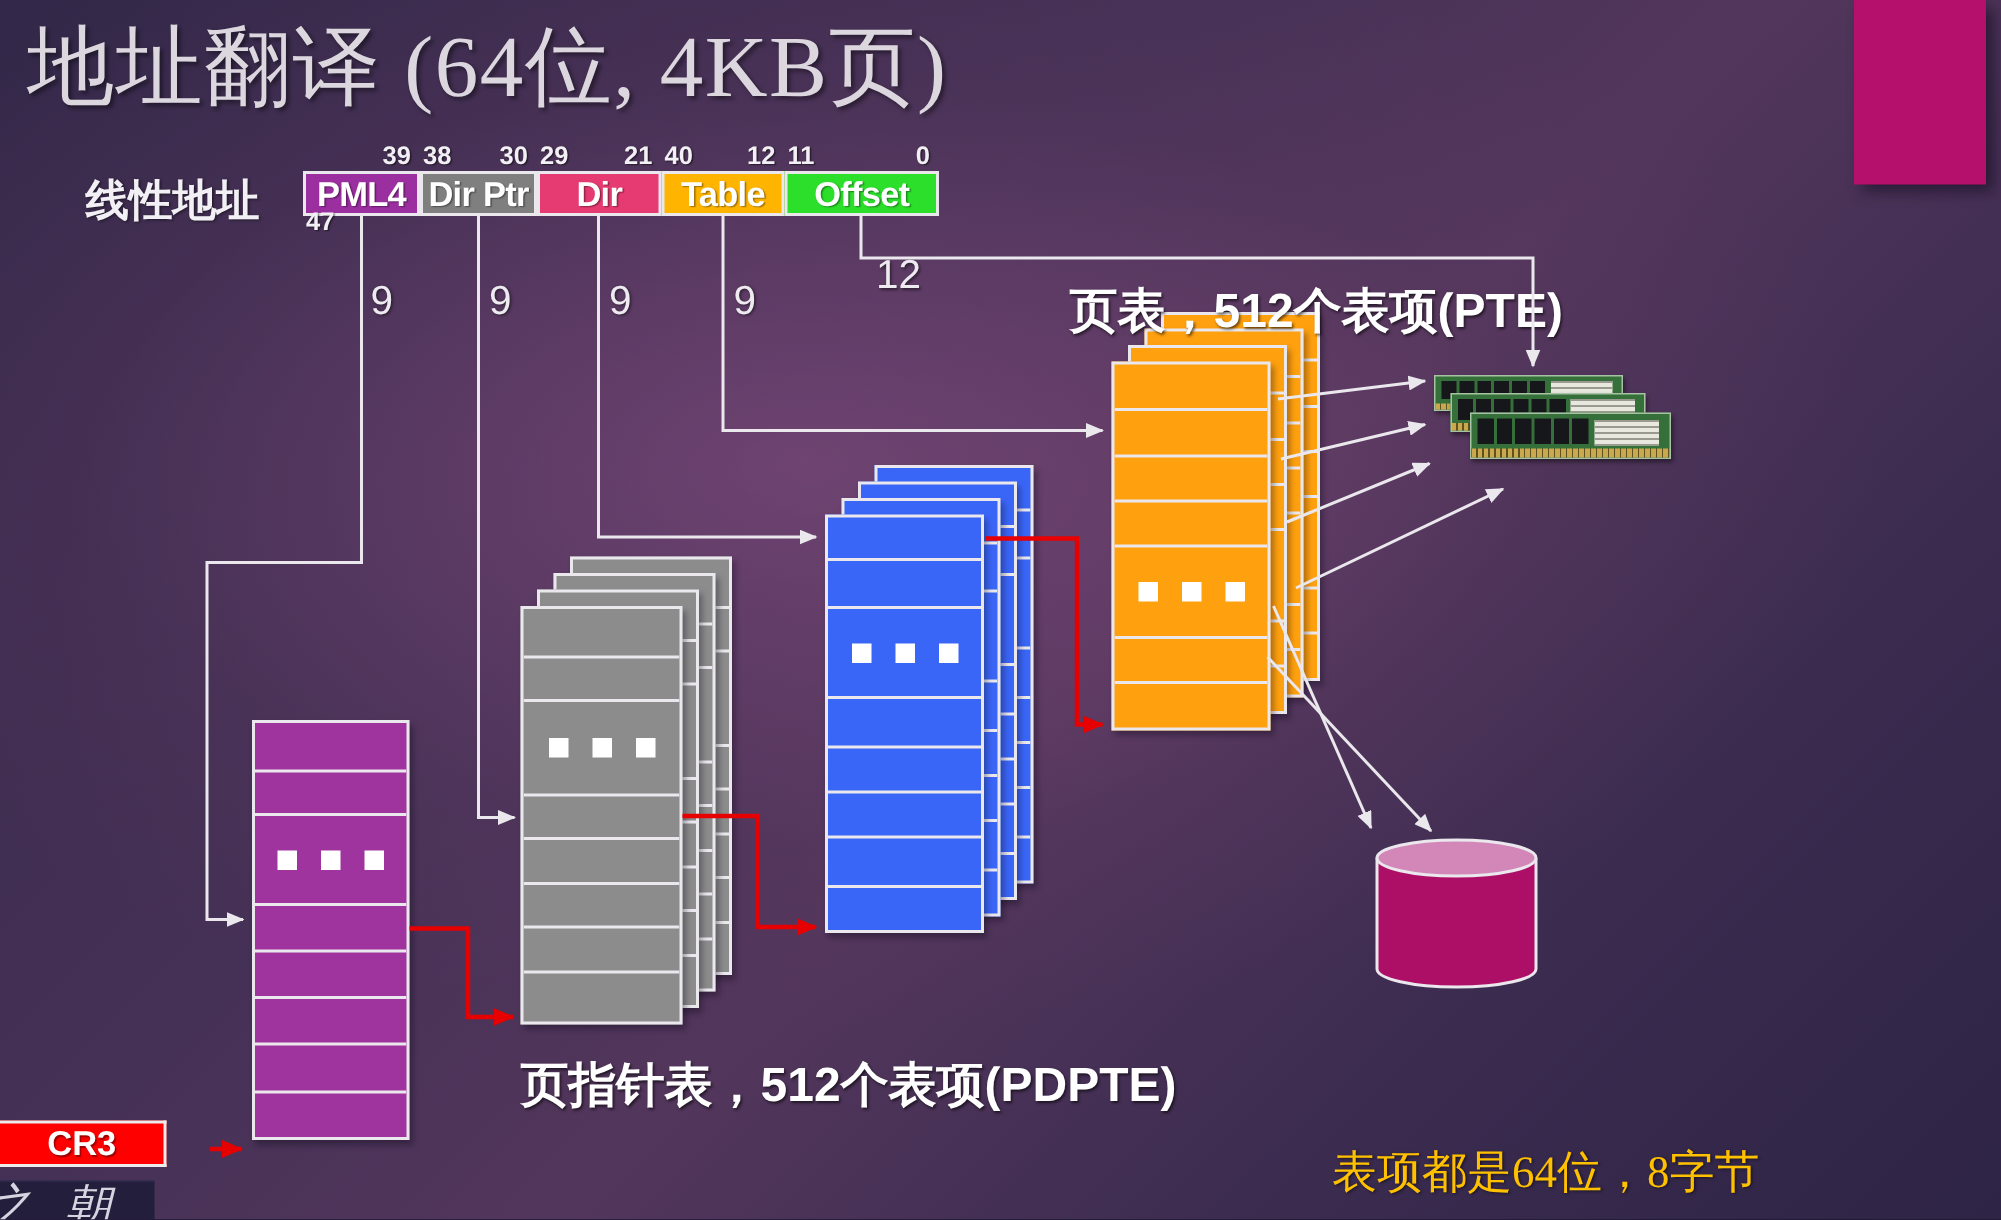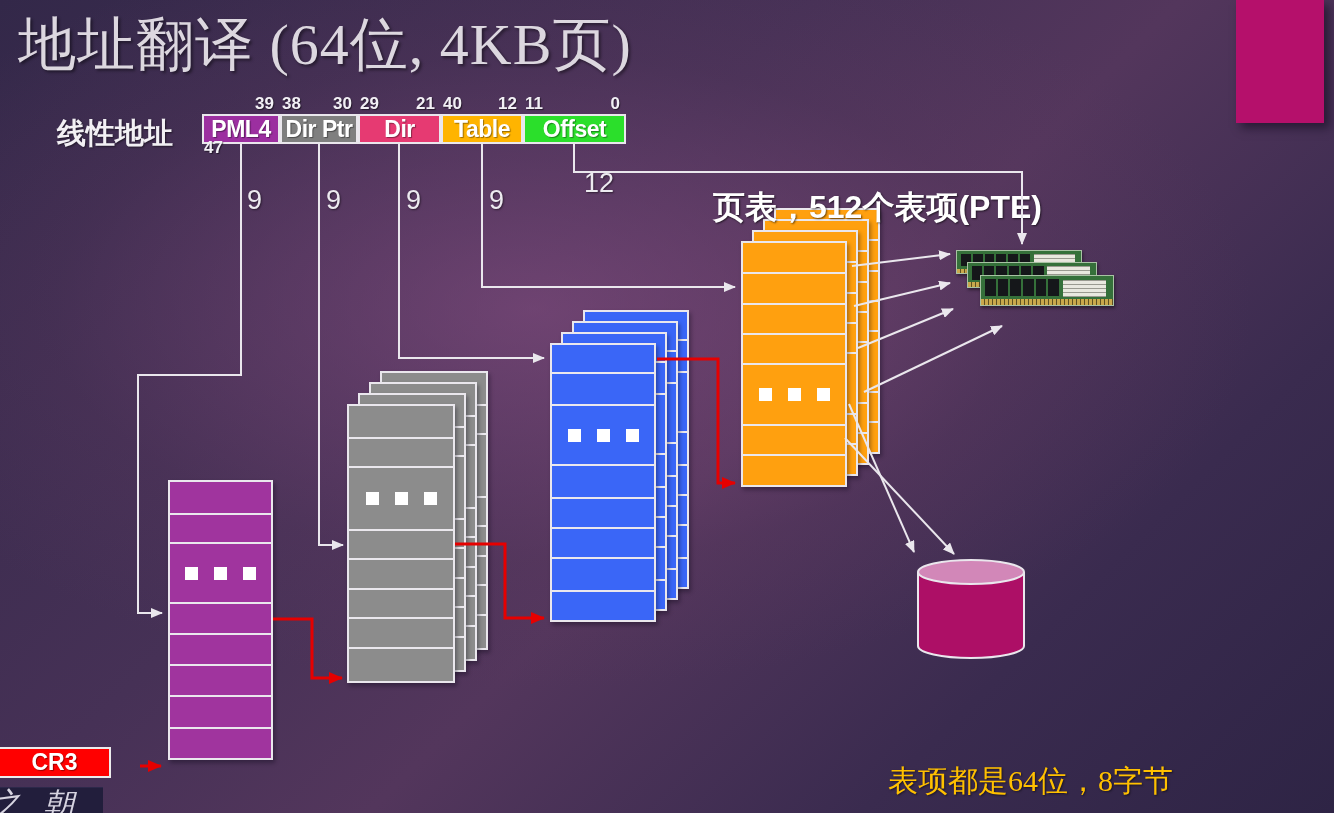--- a/index.html
+++ b/index.html
@@ -252,20 +252,21 @@
         <div class="srow" style="flex-basis: 63px;">
           <div class="sq"></div>
           <div class="sq"></div>
           <div class="sq"></div>
         </div>
         <div class="srow" style="flex-basis: 30px;"></div>
         <div class="srow" style="flex-basis: 31px;"></div>
       </div>
     </div>
 
+  <div class="table-label" style="left:347px;top:702px;">页指针表，512个表项(PDPTE)</div>
   <div class="table-label" style="left:713px;top:186px;">页表，512个表项(PTE)</div>
 
   <div id="dimms">
       <div class="dimm" style="left: 956px; top: 250px; width: 126px; height: 24px;">
         <div class="chips">
           <div class="chip"></div>
           <div class="chip"></div>
           <div class="chip"></div>
           <div class="chip"></div>
           <div class="chip"></div>

